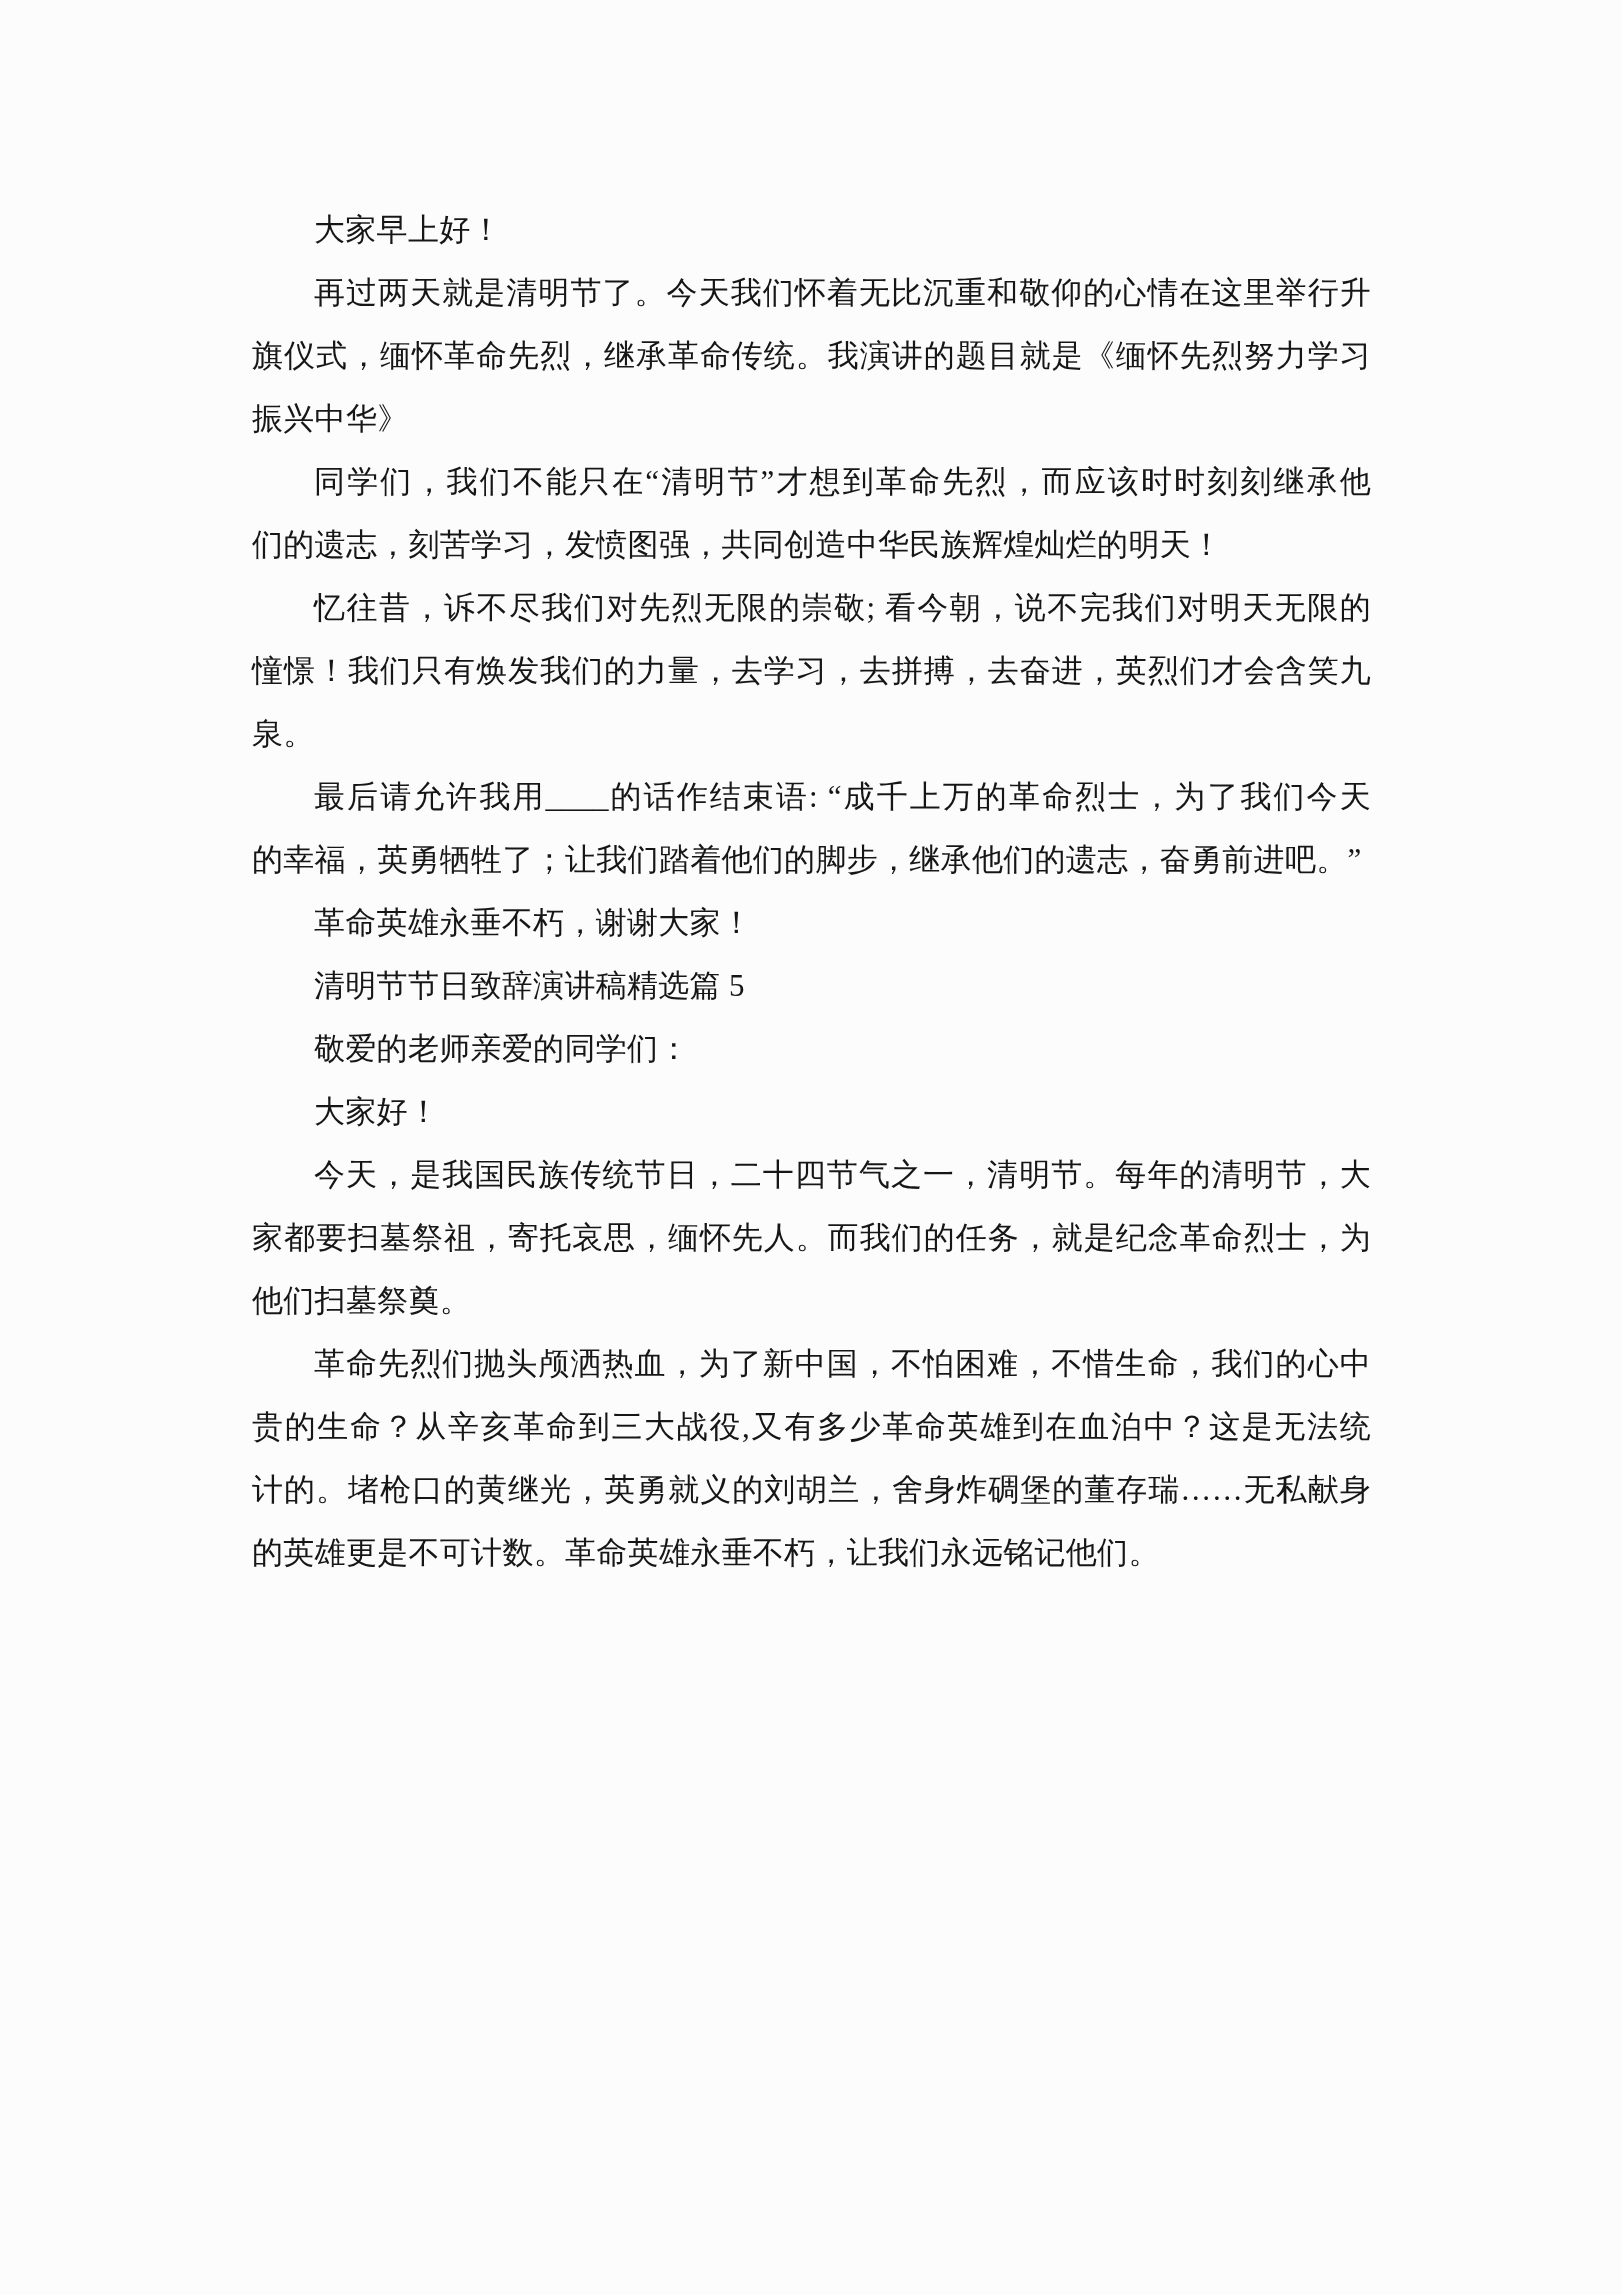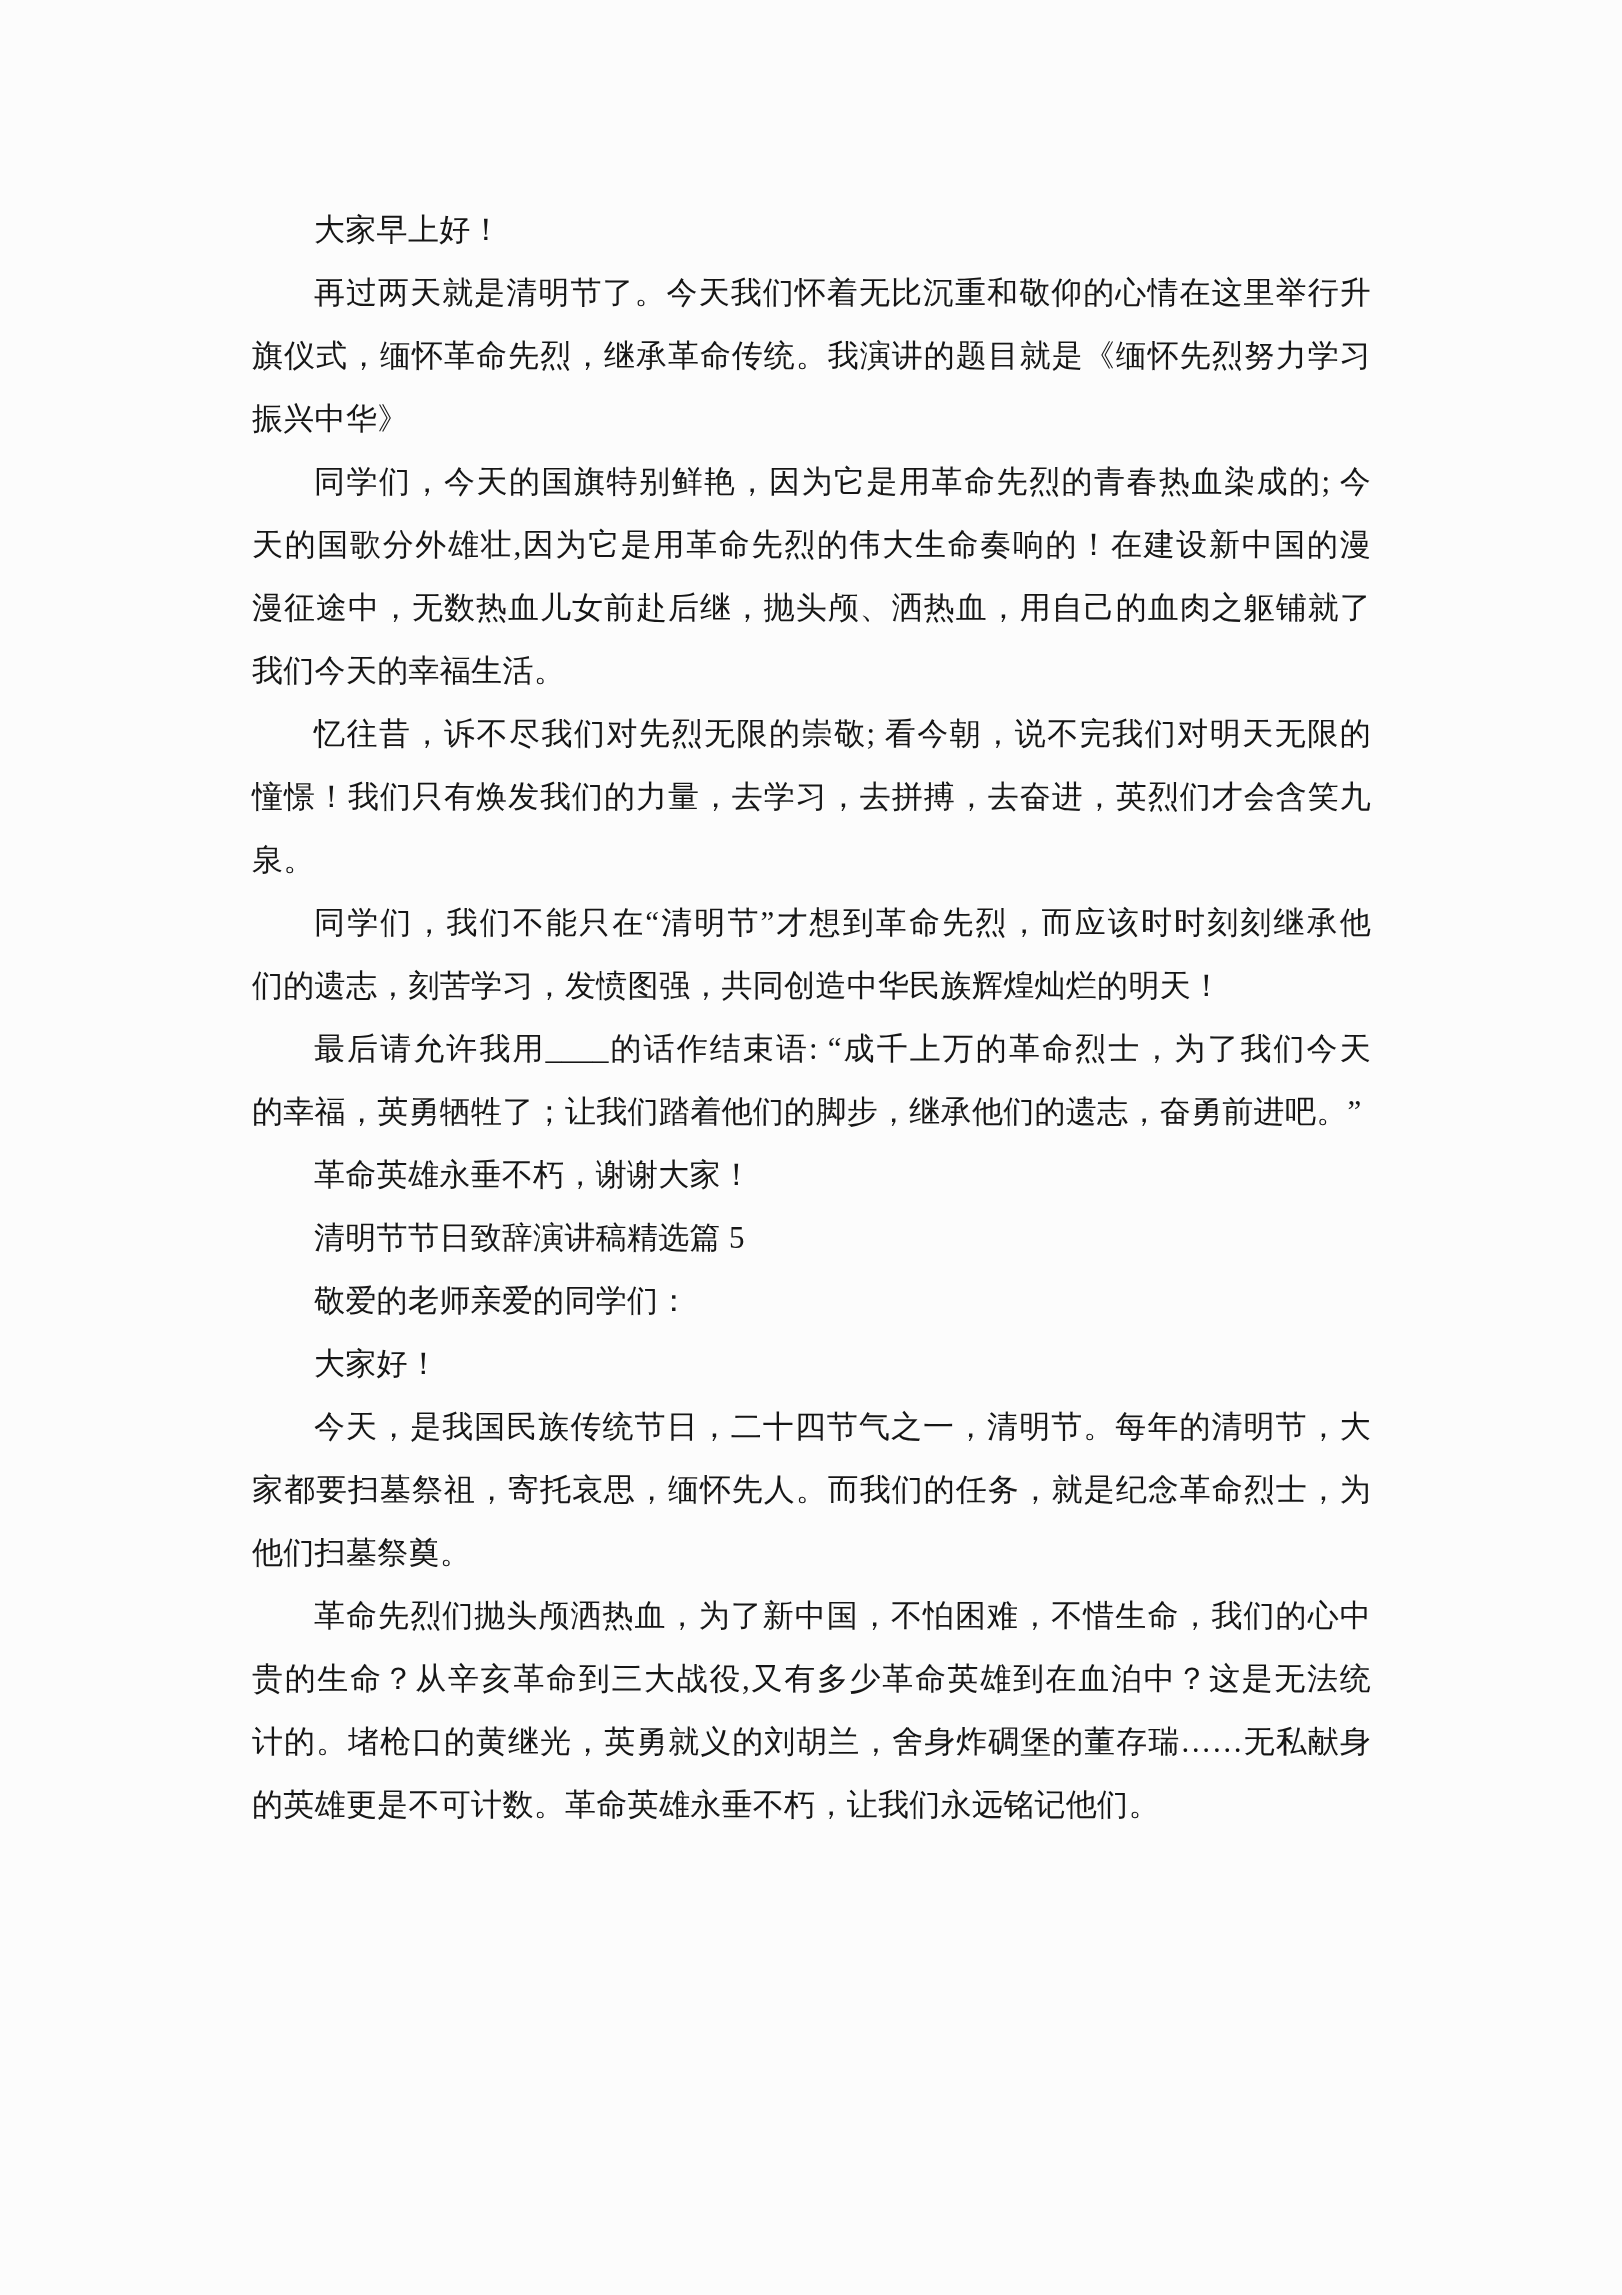--- a/index.html
+++ b/index.html
@@ -50,33 +50,27 @@
   <div class="doc" style="color: rgb(22, 22, 22);">
       <div class="paragraph">
         <div class="line first">大家早上好！</div>
       </div>
       <div class="paragraph">
         <div class="line first fill">再过两天就是清明节了。今天我们怀着无比沉重和敬仰的心情在这里举行升</div>
         <div class="line fill">旗仪式，缅怀革命先烈，继承革命传统。我演讲的题目就是《缅怀先烈努力学习</div>
         <div class="line">振兴中华》</div>
       </div>
       <div class="paragraph">
-        <div class="line first fill">同学们，今天的国旗特别鲜艳，因为它是用革命先烈的青春热血染成的; 今</div>
-        <div class="line fill">天的国歌分外雄壮,因为它是用革命先烈的伟大生命奏响的！在建设新中国的漫</div>
-        <div class="line fill">漫征途中，无数热血儿女前赴后继，抛头颅、洒热血，用自己的血肉之躯铺就了</div>
-        <div class="line">我们今天的幸福生活。</div>
+        <div class="line first fill">同学们，我们不能只在“清明节”才想到革命先烈，而应该时时刻刻继承他</div>
+        <div class="line">们的遗志，刻苦学习，发愤图强，共同创造中华民族辉煌灿烂的明天！</div>
       </div>
       <div class="paragraph">
         <div class="line first fill">忆往昔，诉不尽我们对先烈无限的崇敬; 看今朝，说不完我们对明天无限的</div>
         <div class="line fill">憧憬！我们只有焕发我们的力量，去学习，去拼搏，去奋进，英烈们才会含笑九</div>
         <div class="line">泉。</div>
-      </div>
-      <div class="paragraph">
-        <div class="line first fill">同学们，我们不能只在“清明节”才想到革命先烈，而应该时时刻刻继承他</div>
-        <div class="line">们的遗志，刻苦学习，发愤图强，共同创造中华民族辉煌灿烂的明天！</div>
       </div>
       <div class="paragraph">
         <div class="line first fill">最后请允许我用____的话作结束语: “成千上万的革命烈士，为了我们今天</div>
         <div class="line">的幸福，英勇牺牲了；让我们踏着他们的脚步，继承他们的遗志，奋勇前进吧。”</div>
       </div>
       <div class="paragraph">
         <div class="line first">革命英雄永垂不朽，谢谢大家！</div>
       </div>
       <div class="paragraph">
         <div class="line first">清明节节日致辞演讲稿精选篇 5</div>

